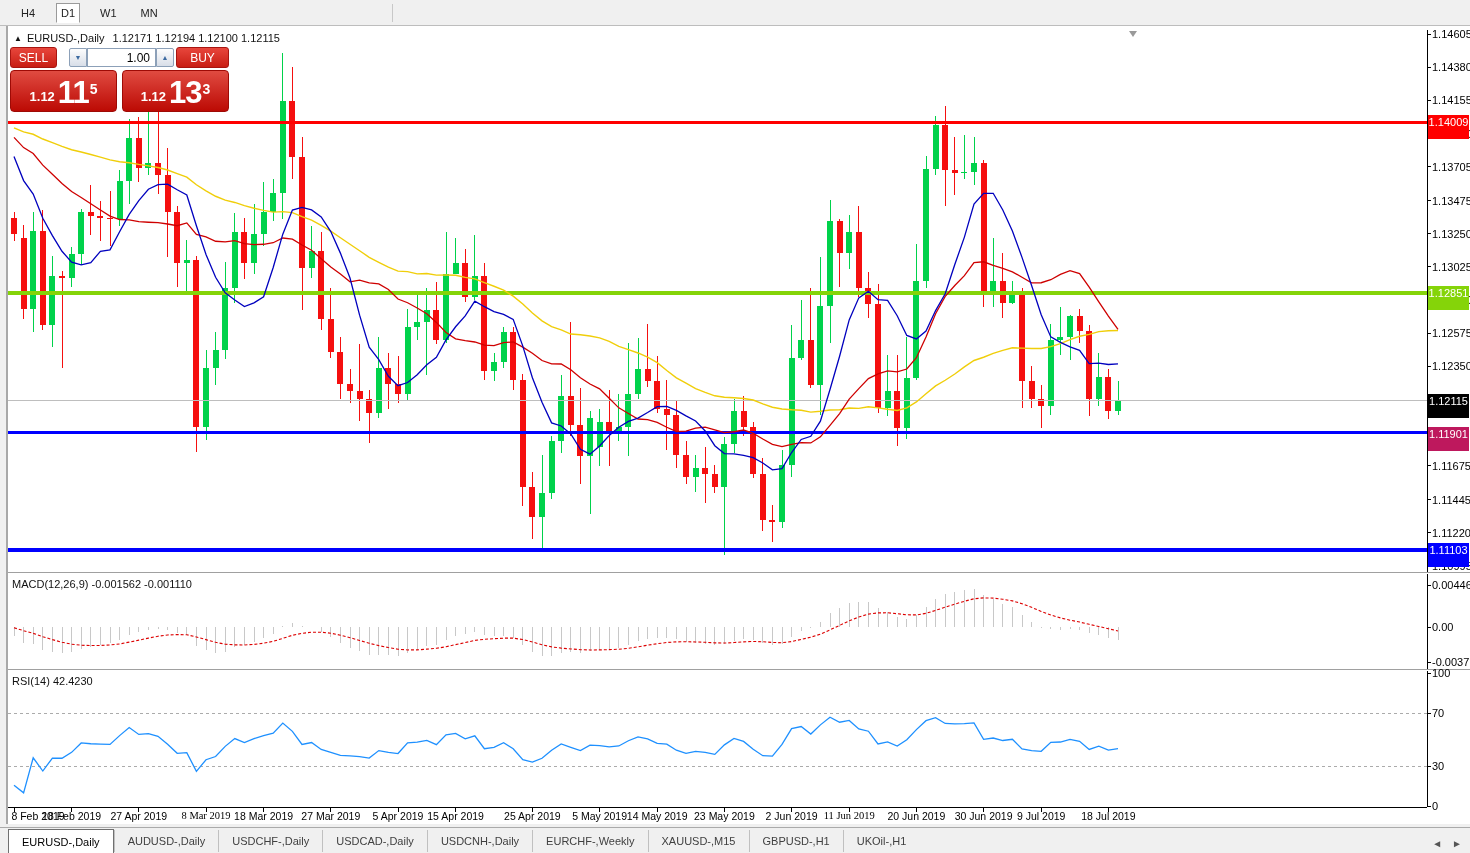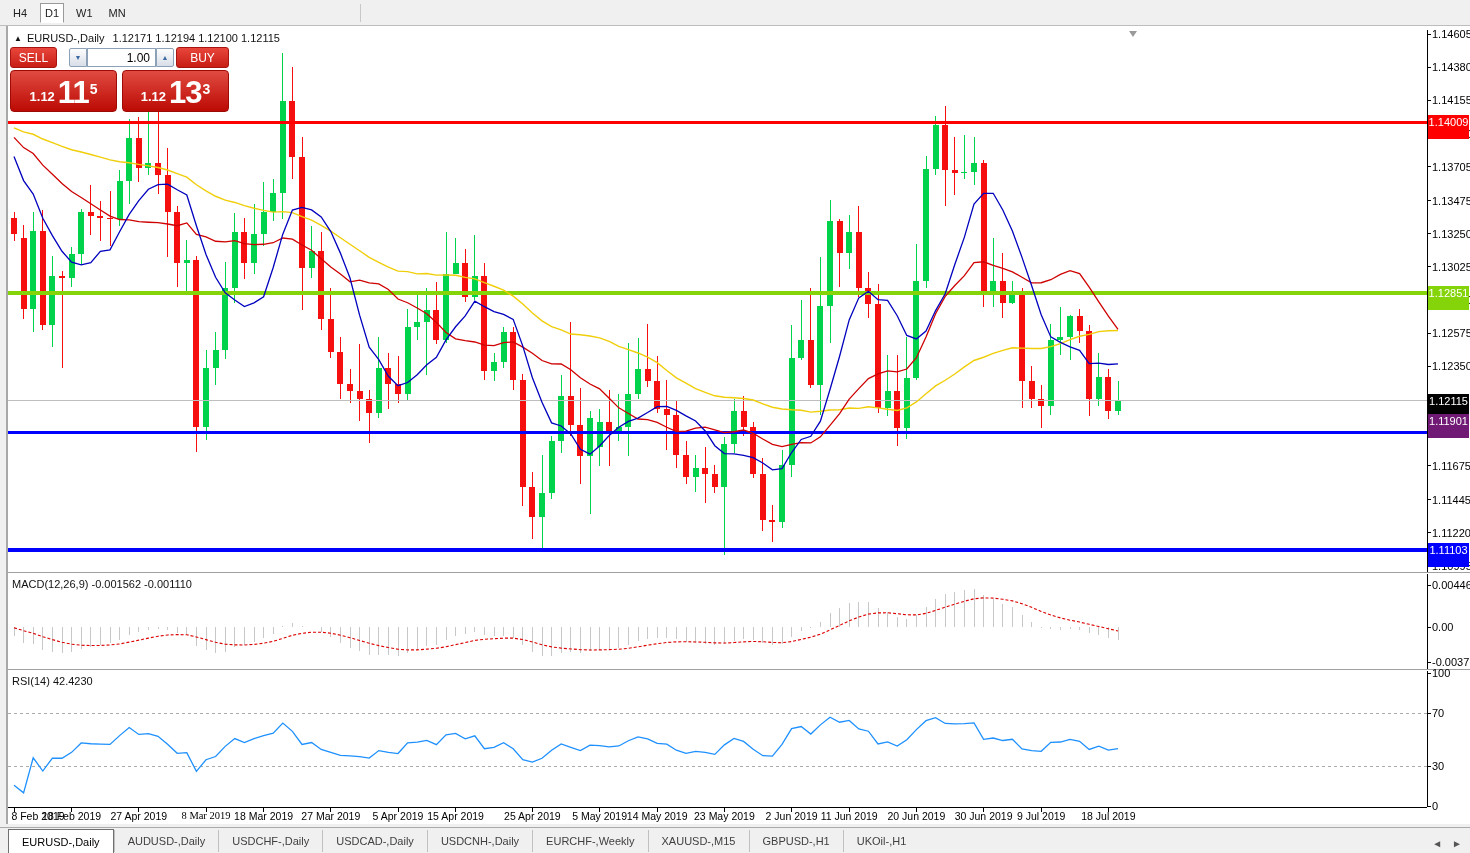--- a/index.html
+++ b/index.html
@@ -3,21 +3,21 @@
 <meta charset="utf-8">
 <style>
   * { box-sizing: border-box; margin: 0; padding: 0; }
   html,body { width:1470px; height:853px; overflow:hidden; background:#F0F0F0;
     font-family:"Liberation Sans", sans-serif; }
   #stage { position:relative; width:1470px; height:853px; background:#F0F0F0; }
 
   
   .toolbar { position:absolute; left:0; top:0; width:1470px; height:26px;
     background:#F0F0F0; border-bottom:1px solid #BDBDBD; z-index:30; display:flex; align-items:center; }
-  .tf-tab { min-width:24px; height:20px; margin-left:8px; padding:0 4px; display:flex;
+  .tf-tab { min-width:24px; height:20px; margin-left:16px; padding:0 4px; display:flex;
     align-items:center; justify-content:center; font-size:11px; color:#222; cursor:default; }
   .tf-tab.active { background:#FFFFFF; border:1px solid #9A9A9A; border-bottom-color:#FFFFFF;
     box-shadow:inset 1px 1px 0 #fff; }
   .toolbar-sep { width:1px; height:18px; background:#C8C8C8; margin-left:230px; }
 
   
   .win-left-border { position:absolute; left:0; top:26px; width:8px; height:798px;
     background:#F0F0F0; border-right:2px solid #A8A8A8; z-index:20; }
   #chart-svg { position:absolute; left:0; top:0; z-index:1; }
 
@@ -549,21 +549,21 @@
       <div class="pa-label" style="top: 294.065px;">1.12800</div>
       <div class="pa-label" style="top: 327.204px;">1.12575</div>
       <div class="pa-label" style="top: 360.342px;">1.12350</div>
       <div class="pa-label" style="top: 459.759px;">1.11675</div>
       <div class="pa-label" style="top: 493.634px;">1.11445</div>
       <div class="pa-label" style="top: 526.772px;">1.11220</div>
       <div class="pa-label" style="top: 559.911px;">1.10995</div>
       <div class="pa-badge" style="top: 115px; background: rgb(255, 0, 0);">1.14009</div>
       <div class="pa-badge" style="top: 285.554px; background: rgb(133, 212, 9);">1.12851</div>
       <div class="pa-badge" style="top: 393.954px; background: rgb(0, 0, 0);">1.12115</div>
-      <div class="pa-badge" style="top: 414px; background: #701a75;">1.11901</div>
+      <div class="pa-badge" style="top: 427px; background: #be185d;">1.11901</div>
       <div class="pa-badge" style="top: 543.004px; background: rgb(0, 0, 255);">1.11103</div>
       <div class="pa-label" style="top: 579px;">0.004465</div>
       <div class="pa-label" style="top: 621px;">0.00</div>
       <div class="pa-label" style="top: 656px;">-0.003715</div>
       <div class="pa-label" style="top: 667px;">100</div>
       <div class="pa-label" style="top: 707px;">70</div>
       <div class="pa-label" style="top: 760px;">30</div>
       <div class="pa-label" style="top: 800px;">0</div>
     </div>
   <div id="x-axis">
@@ -573,21 +573,21 @@
       <div class="x-date" style="left: 206px; font-family: Liberation Serif, serif;">8 Mar 2019</div>
       <div class="x-date" style="left: 263.6px;">18 Mar 2019</div>
       <div class="x-date" style="left: 330.8px;">27 Mar 2019</div>
       <div class="x-date" style="left: 398px;">5 Apr 2019</div>
       <div class="x-date" style="left: 455.6px;">15 Apr 2019</div>
       <div class="x-date" style="left: 532.4px;">25 Apr 2019</div>
       <div class="x-date" style="left: 599.6px;">5 May 2019</div>
       <div class="x-date" style="left: 657.2px;">14 May 2019</div>
       <div class="x-date" style="left: 724.4px;">23 May 2019</div>
       <div class="x-date" style="left: 791.6px;">2 Jun 2019</div>
-      <div class="x-date" style="left: 849.2px;">11 Jun 2019</div>
+      <div class="x-date" style="left: 849.2px; font-family: Liberation Serif, serif;">11 Jun 2019</div>
       <div class="x-date" style="left: 916.4px;">20 Jun 2019</div>
       <div class="x-date" style="left: 983.6px;">30 Jun 2019</div>
       <div class="x-date" style="left: 1041.2px;">9 Jul 2019</div>
       <div class="x-date" style="left: 1108.4px;">18 Jul 2019</div>
     </div>
 
   <div class="bottom-strip">
     <div id="sym-tabs" style="display:flex;align-items:flex-end;">
         <div class="sym-tab active">EURUSD-,Daily</div>
         <div class="sym-tab">AUDUSD-,Daily</div>

